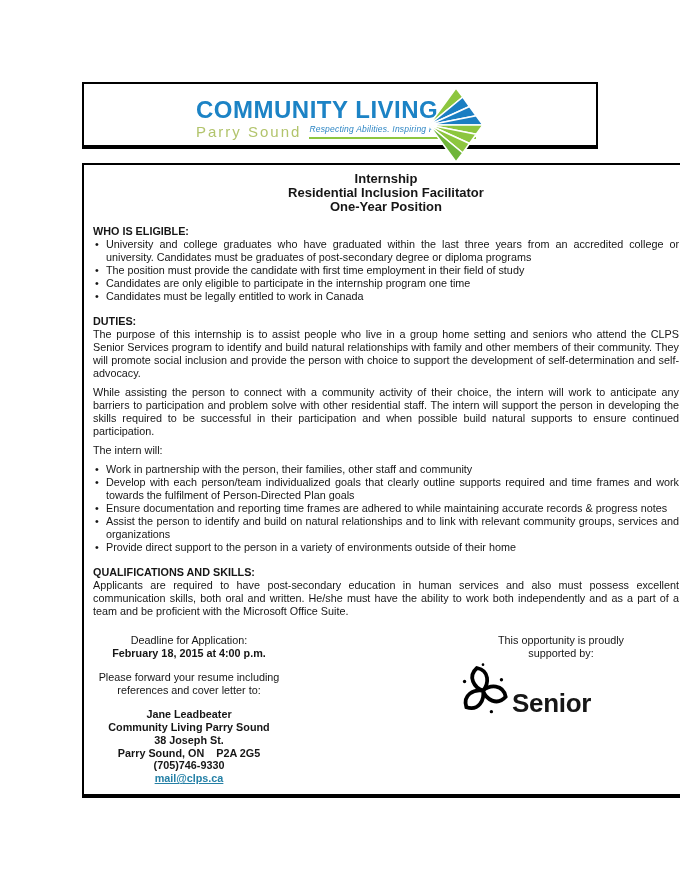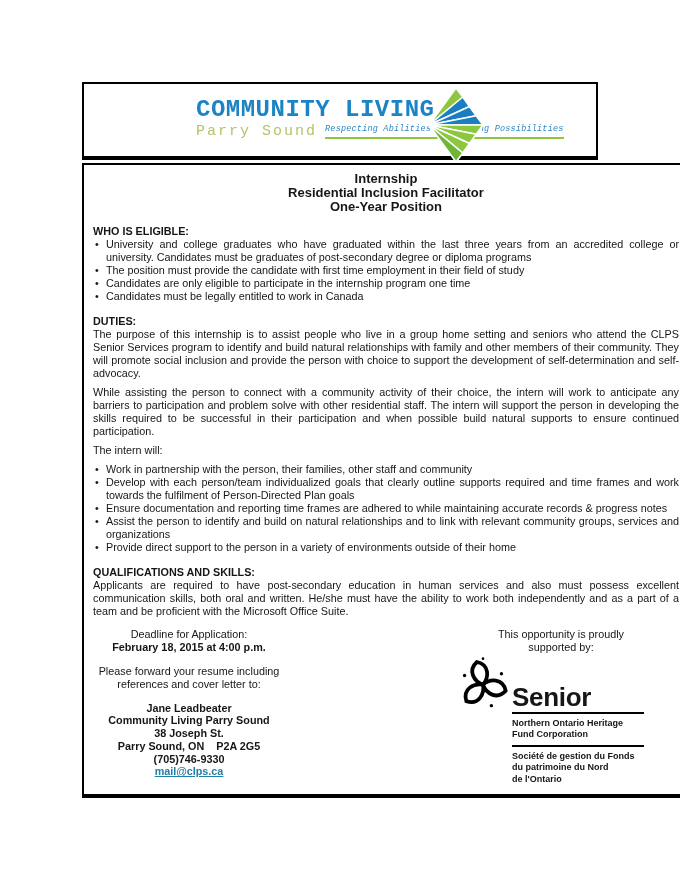--- a/index.html
+++ b/index.html
@@ -1,22 +1,22 @@
 <!DOCTYPE html>
 <html><head>
 <meta charset="utf-8">
 <style>
   html,body{margin:0;padding:0;background:#fff;}
   body{width:680px;height:880px;font-family:"Liberation Sans",sans-serif;color:#161616;
        -webkit-font-smoothing:antialiased;}
   .page{position:relative;width:680px;height:880px;background:#fff;overflow:hidden;}
 
   
-  .logo-box{position:absolute;left:82px;top:82px;width:516px;height:78px;
-            border:2px solid #000;border-bottom-width:4px;box-sizing:border-box;font-family:Liberation Mono, monospace;}
+  .logo-box{position:absolute;left:82px;top:82px;width:516px;height:67px;
+            border:2px solid #000;border-bottom-width:4px;box-sizing:border-box;}
   .logo-text{position:absolute;left:112px;top:13px;}
   .logo-title{font-size:24px;font-weight:bold;letter-spacing:0.5px;line-height:26px;}
   .logo-row2{display:flex;align-items:flex-start;margin-top:1px;}
   .logo-subtitle{font-size:15px;letter-spacing:2px;line-height:16px;}
   .logo-tagline{font-style:italic;font-size:8.5px;margin-left:8px;padding-bottom:3px;
                 border-bottom:2px solid #8dc63f;letter-spacing:0.2px;}
   .logo-arrow{position:absolute;left:344px;top:1px;z-index:3;}
 
   
   .content-box{position:absolute;left:82px;top:163px;width:608px;height:635px;
@@ -143,30 +143,17 @@
             </g>
             <g fill="#000000">
               <circle cx="52" cy="20" r="2"></circle>
               <circle cx="8" cy="22" r="2"></circle>
               <circle cx="40" cy="58" r="2"></circle>
               <circle cx="30" cy="2" r="1.6"></circle>
             </g>
           </svg>
           <div class="ontario-word">Senior</div>
         </div>
-        <div class="ontario-sub">
-          <hr class="o-rule">
-          <div class="o-org">
-            <div>Northern Ontario Heritage</div>
-            <div>Fund Corporation</div>
-          </div>
-          <hr class="o-rule2">
-          <div class="o-org">
-            <div>Société de gestion du Fonds</div>
-            <div>du patrimoine du Nord</div>
-            <div>de l'Ontario</div>
-          </div>
-        </div>
       </div>
 
     </div>
   </div>
 </div>
 
 </body></html>

